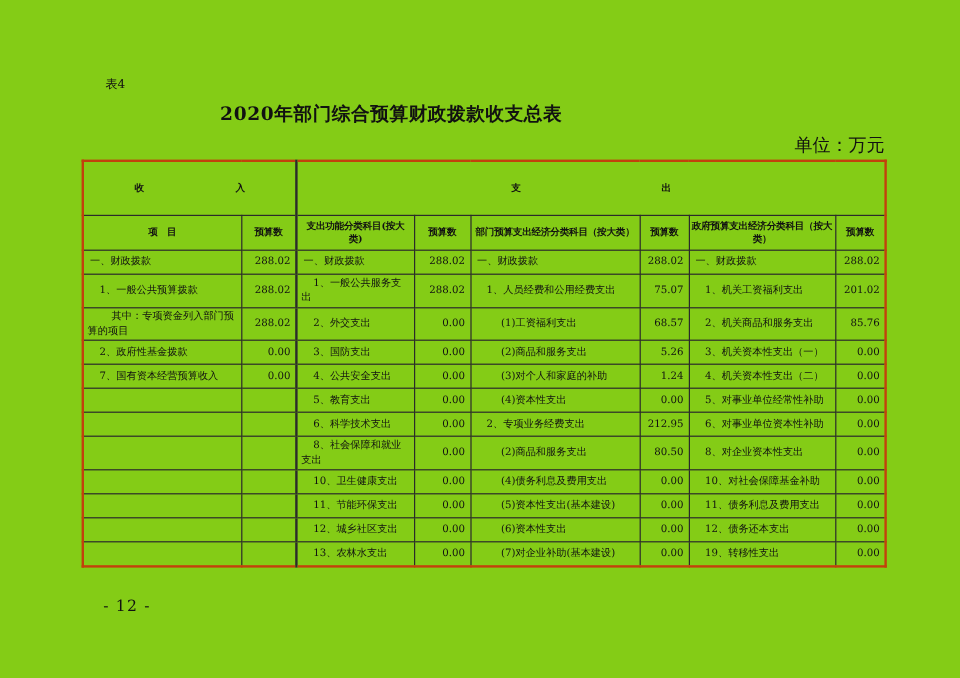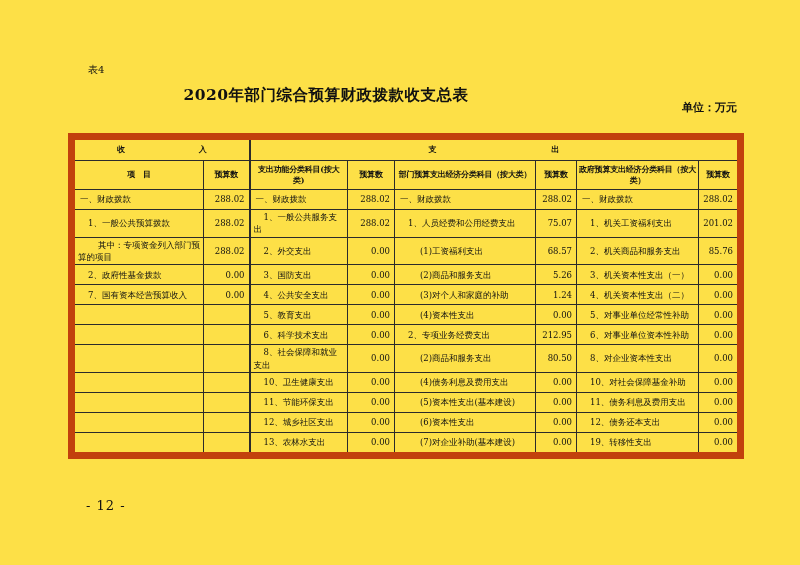--- a/index.html
+++ b/index.html
@@ -1,49 +1,49 @@
 <!DOCTYPE html>
 <html><head>
 <meta charset="utf-8">
 <style>
   html,body { margin:0; padding:0; background:#ffffff; }
   .page {
-    position:relative; width:800px; height:565px; background:#fde047;
+    position:relative; width:800px; height:565px; background:#84cc16;
     font-family:"DejaVu Serif","Liberation Serif",serif; color:#111;
     overflow:hidden;
   }
   .table-label {
     position:absolute; left:88px; top:63px; font-size:10px; color:#111;
   }
   .doc-title {
     position:absolute; left:0; top:85px; width:652px; margin:0;
     text-align:center; font-size:15.5px; font-weight:bold; letter-spacing:0.5px;
   }
   .unit-note {
-    position:absolute; right:63px; top:100px; font-size:11px;font-weight:bold;
+    position:absolute; right:63px; top:112px; font-size:15px;
   }
   .pageno {
     position:absolute; left:86px; top:498px; font-size:13px; letter-spacing:1px;
   }
   table.tbl {
     position:absolute; left:68px; top:133px; width:669px;
     border-collapse:collapse; table-layout:fixed;
-    border:7px solid #c2410c;
+    border:2px solid #c2410c;
   }
   .tbl th, .tbl td {
     border:1px solid #2b2b2b; overflow:hidden; word-break:break-all;
   }
   .tbl thead th {
     font-weight:bold; text-align:center; vertical-align:middle;
     font-size:8px; letter-spacing:-0.2px; padding:1px 2px; line-height:1.4;
   }
   .group-row th { font-size:10px; height:20px; letter-spacing:0; }
   .group-just { text-align:justify; text-align-last:justify; }
   .group-income { padding:0 42px !important; }
-  .group-expend { padding:0 178px !important; }
+  .group-expend { padding:12px 178px !important; }
   .col-row th { height:26px; }
   .tbl tbody td {
     font-size:8.5px; height:17px; vertical-align:middle;
     padding:1px 3px; line-height:1.45;
   }
   .c-num { text-align:right; padding-right:4px !important; }
   .lv0 { text-indent:2px; }
   .lv1 { text-indent:10px; }
   .lv2 { text-indent:22px; }
   .lv-qz { text-indent:20px; }

